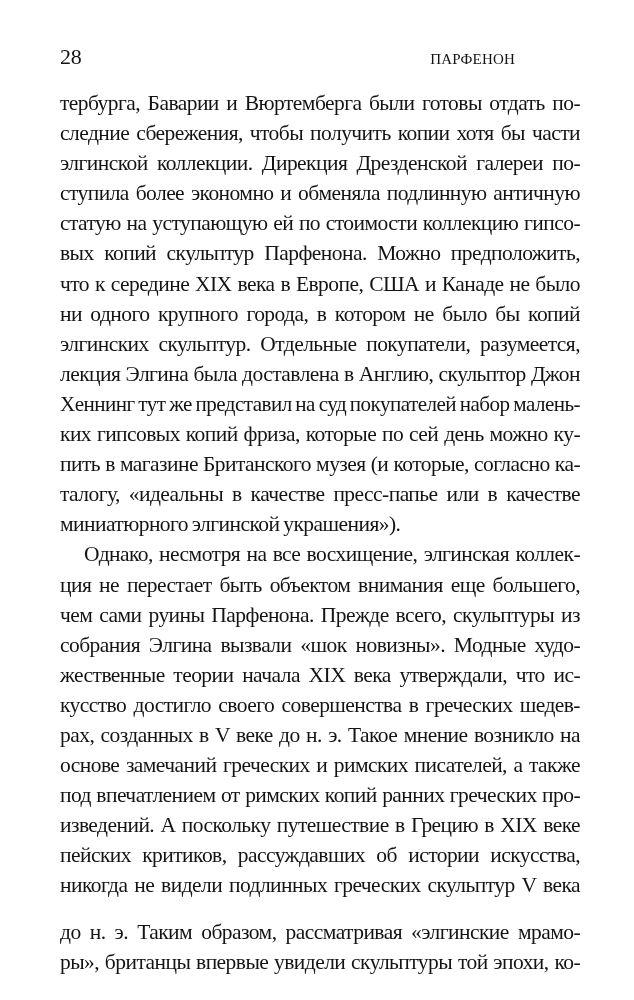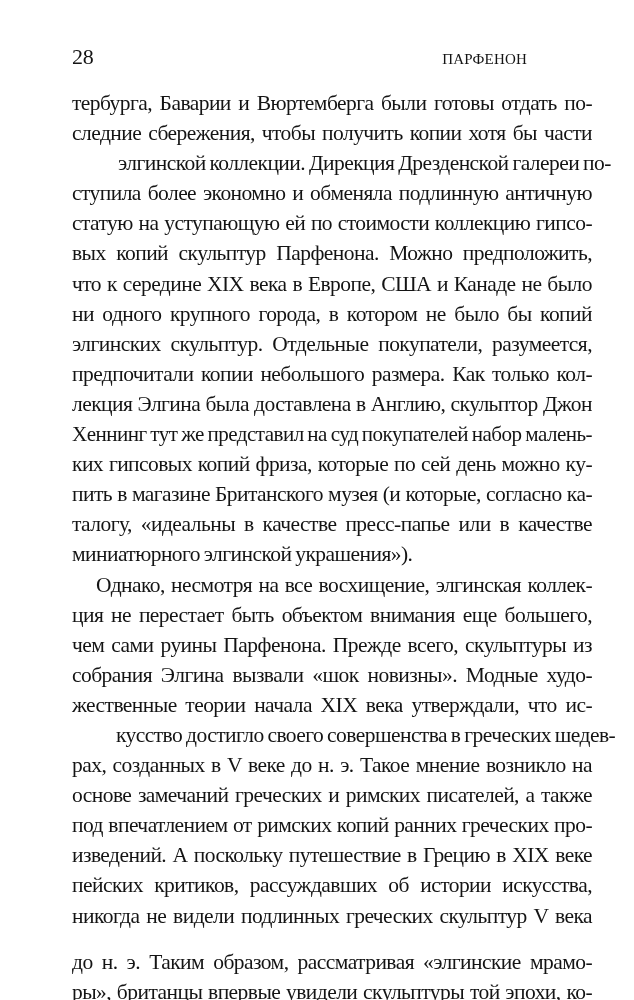--- a/index.html
+++ b/index.html
@@ -10,21 +10,21 @@
   body {
     width: 634px;
     height: 1000px;
     position: relative;
     overflow: hidden;
     font-family: "Liberation Serif", "DejaVu Serif", serif;
     color: #141414;
   }
   .page {
     position: absolute;
-    left: 12px;
+    left: 0;
     top: 0;
     width: 571px;
     height: 1000px;
   }
   .running-head {
     position: absolute;
     left: 60px;
     right: 56px;
     top: 44px;
     height: 30px;
@@ -71,42 +71,41 @@
 
   <div class="running-head">
     <span class="page-number">28</span>
     <span class="running-title">ПАРФЕНОН</span>
   </div>
 
   <div class="body-text">
     <div class="paragraph">
       <span class="line" style="display: block; white-space: nowrap;">тербурга, Баварии и Вюртемберга были готовы отдать по-</span>
       <span class="line" style="display: block; white-space: nowrap;">следние сбережения, чтобы получить копии хотя бы части</span>
-      <span class="line" style="display: block; white-space: nowrap; margin-left: 46px;">элгинской коллекции. Дирекция Дрезденской галереи по-</span>
+      <span class="line" style="display: block; white-space: nowrap;">элгинской коллекции. Дирекция Дрезденской галереи по-</span>
       <span class="line" style="display: block; white-space: nowrap;">ступила более экономно и обменяла подлинную античную</span>
       <span class="line" style="display: block; white-space: nowrap;">статую на уступающую ей по стоимости коллекцию гипсо-</span>
       <span class="line" style="display: block; white-space: nowrap;">вых копий скульптур Парфенона. Можно предположить,</span>
       <span class="line" style="display: block; white-space: nowrap;">что к середине XIX века в Европе, США и Канаде не было</span>
       <span class="line" style="display: block; white-space: nowrap;">ни одного крупного города, в котором не было бы копий</span>
       <span class="line" style="display: block; white-space: nowrap;">элгинских скульптур. Отдельные покупатели, разумеется,</span>
-      <span class="line" style="display: block; white-space: nowrap;">предпочитали копии небольшого размера. Как только кол-</span>
       <span class="line" style="display: block; white-space: nowrap;">лекция Элгина была доставлена в Англию, скульптор Джон</span>
       <span class="line" style="display: block; white-space: nowrap; transform-origin: left top; text-align-last: left; width: 530.391px; transform: scaleX(0.980409);">Хеннинг тут же представил на суд покупателей набор малень-</span>
       <span class="line" style="display: block; white-space: nowrap;">ких гипсовых копий фриза, которые по сей день можно ку-</span>
       <span class="line" style="display: block; white-space: nowrap;">пить в магазине Британского музея (и которые, согласно ка-</span>
       <span class="line" style="display: block; white-space: nowrap;">талогу, «идеальны в качестве пресс-папье или в качестве</span>
       <span class="line last" style="display: block; white-space: nowrap;">миниатюрного элгинской украшения»).</span>
     </div>
     <div class="paragraph">
       <span class="line indent" style="display: block; white-space: nowrap;">Однако, несмотря на все восхищение, элгинская коллек-</span>
       <span class="line" style="display: block; white-space: nowrap;">ция не перестает быть объектом внимания еще большего,</span>
       <span class="line" style="display: block; white-space: nowrap;">чем сами руины Парфенона. Прежде всего, скульптуры из</span>
       <span class="line" style="display: block; white-space: nowrap;">собрания Элгина вызвали «шок новизны». Модные худо-</span>
       <span class="line" style="display: block; white-space: nowrap;">жественные теории начала XIX века утверждали, что ис-</span>
-      <span class="line" style="display: block; white-space: nowrap; margin-left: 44px;">кусство достигло своего совершенства в греческих шедев-</span>
+      <span class="line" style="display: block; white-space: nowrap;">кусство достигло своего совершенства в греческих шедев-</span>
       <span class="line" style="display: block; white-space: nowrap;">рах, созданных в V веке до н. э. Такое мнение возникло на</span>
       <span class="line" style="display: block; white-space: nowrap;">основе замечаний греческих и римских писателей, а также</span>
       <span class="line" style="display: block; white-space: nowrap;">под впечатлением от римских копий ранних греческих про-</span>
       <span class="line" style="display: block; white-space: nowrap;">изведений. А поскольку путешествие в Грецию в XIX веке</span>
       <span class="line" style="display: block; white-space: nowrap;">пейских критиков, рассуждавших об истории искусства,</span>
       <span class="line" style="display: block; white-space: nowrap;">никогда не видели подлинных греческих скульптур V века</span>
       <span class="line" style="display: block; white-space: nowrap; margin-top: 16px;">до н. э. Таким образом, рассматривая «элгинские мрамо-</span>
       <span class="line" style="display: block; white-space: nowrap;">ры», британцы впервые увидели скульптуры той эпохи, ко-</span>
 
     </div>

